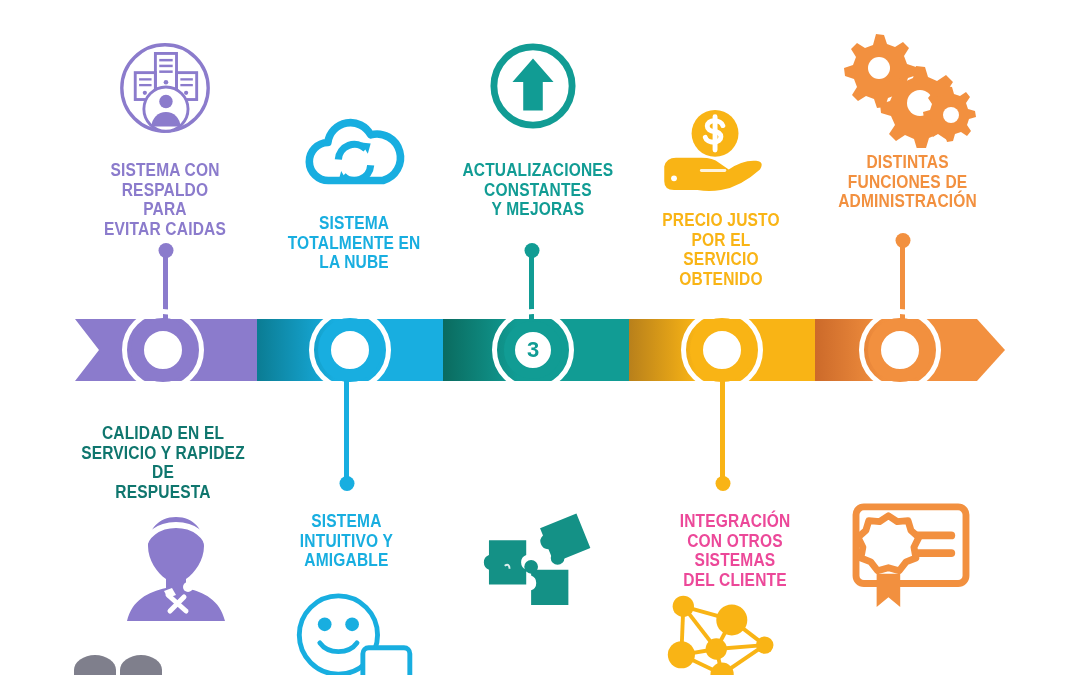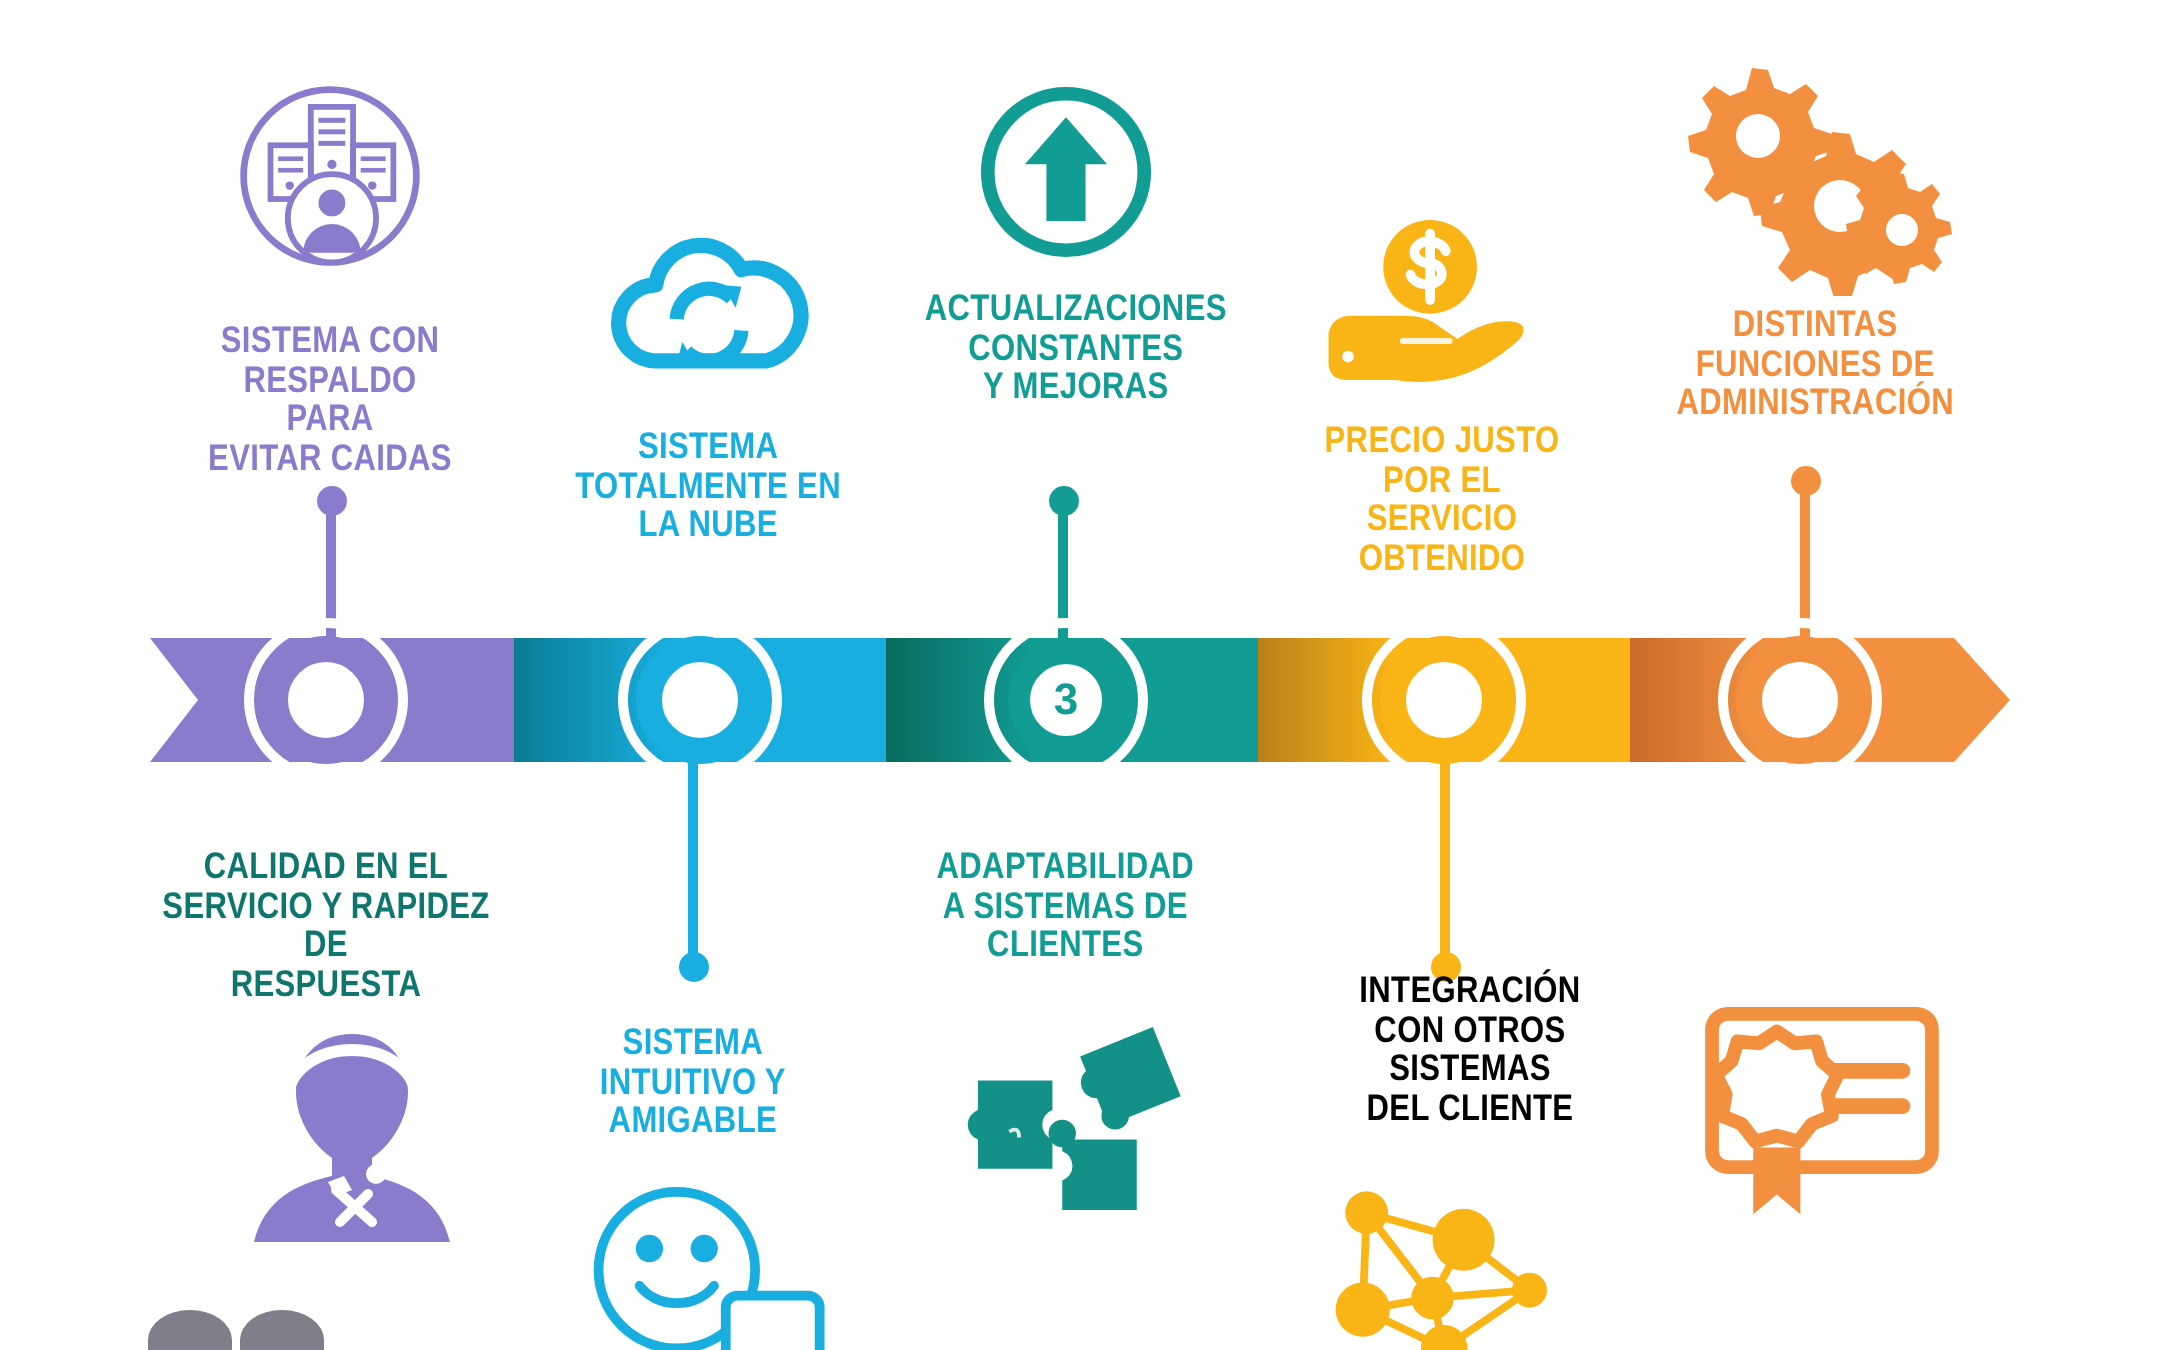--- a/index.html
+++ b/index.html
@@ -134,21 +134,21 @@
   </div>
 
   <div class="label sz18" style="left:85px;top:160px;width:160px;color:#8B7BCC;"><span>SISTEMA CON
 RESPALDO PARA
 EVITAR CAIDAS</span></div>
 
   <div class="label sz18" style="left:272px;top:213px;width:165px;color:#18AEE0;"><span>SISTEMA
 TOTALMENTE EN
 LA NUBE</span></div>
 
-  <div class="label sz18" style="left:448px;top:144px;width:170px;color:#119C94;"><span>ACTUALIZACIONES
+  <div class="label sz18" style="left:448px;top:160px;width:170px;color:#119C94;"><span>ACTUALIZACIONES
 CONSTANTES
 Y MEJORAS</span></div>
 
   <div class="label sz18" style="left:825px;top:152px;width:165px;color:#F2903F;"><span>DISTINTAS
 FUNCIONES DE
 ADMINISTRACIÓN</span></div>
 
   <div class="label sz18" style="left:635px;top:210px;width:172px;color:#F9B415;"><span>PRECIO JUSTO
 POR EL
 SERVICIO OBTENIDO</span></div>
@@ -242,25 +242,22 @@
   </div>
 
   <div class="label sz18" style="left:58px;top:423px;width:210px;color:#0f766e;"><span>CALIDAD EN EL
 SERVICIO Y RAPIDEZ DE
 RESPUESTA</span></div>
 
   <div class="label sz18" style="left:272px;top:511px;width:148px;color:#18AEE0;"><span>SISTEMA
 INTUITIVO Y
 AMIGABLE</span></div>
 
-  <div class="label sz18" style="left:450px;top:423px;width:165px;color:#119C94;"><span>ADAPTABILIDAD
-A SISTEMAS DE
-CLIENTES</span></div>
-
-  <div class="label sz18" style="left:640px;top:485px;width:190px;color:#000000;"><span>INTEGRACIÓN
+
+  <div class="label sz18" style="left:640px;top:511px;width:190px;color:#ec4899;"><span>INTEGRACIÓN
 CON OTROS SISTEMAS
 DEL CLIENTE</span></div>
 
 
   <div class="icon" style="left:118px;top:503px;width:116px;height:118px;color:#8B7BCC;">
     <svg viewBox="0 0 116 118">
       <path d="M58 14 c-18 0 -28 13 -28 29 c0 14 9 27 18 33 l0 9 c-18 4 -34 12 -39 33 h98 c-5 -21 -21 -29 -39 -33 l0 -9 c9 -6 18 -19 18 -33 c0 -16 -10 -29 -28 -29 z" fill="currentColor"></path>
       <path d="M26 46 a32 24 0 0 1 64 0" fill="none" stroke="#ffffff" stroke-width="6"></path>
       <rect x="19" y="43" width="11" height="20" rx="5" fill="#ffffff"></rect>
       <rect x="86" y="43" width="11" height="20" rx="5" fill="#ffffff"></rect>

